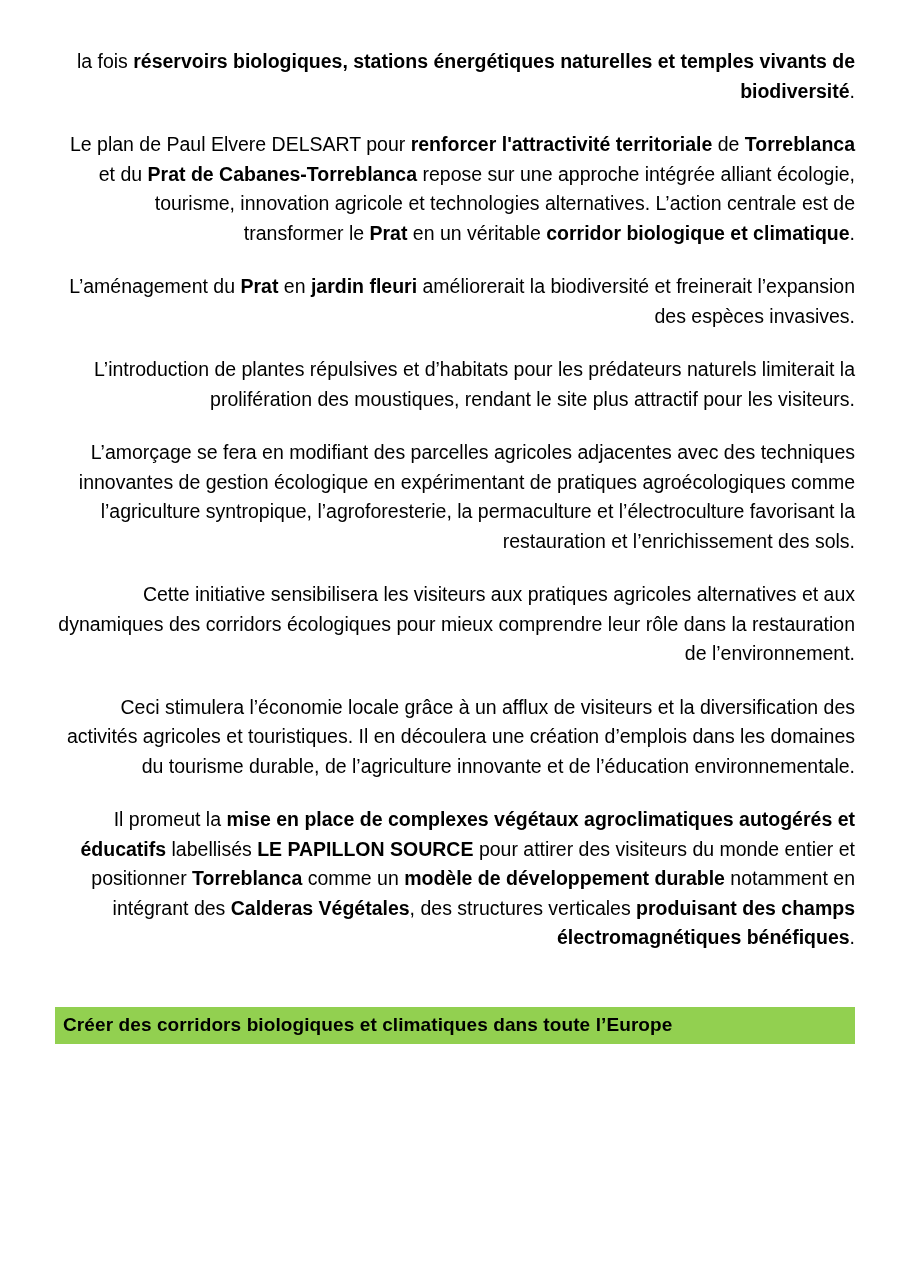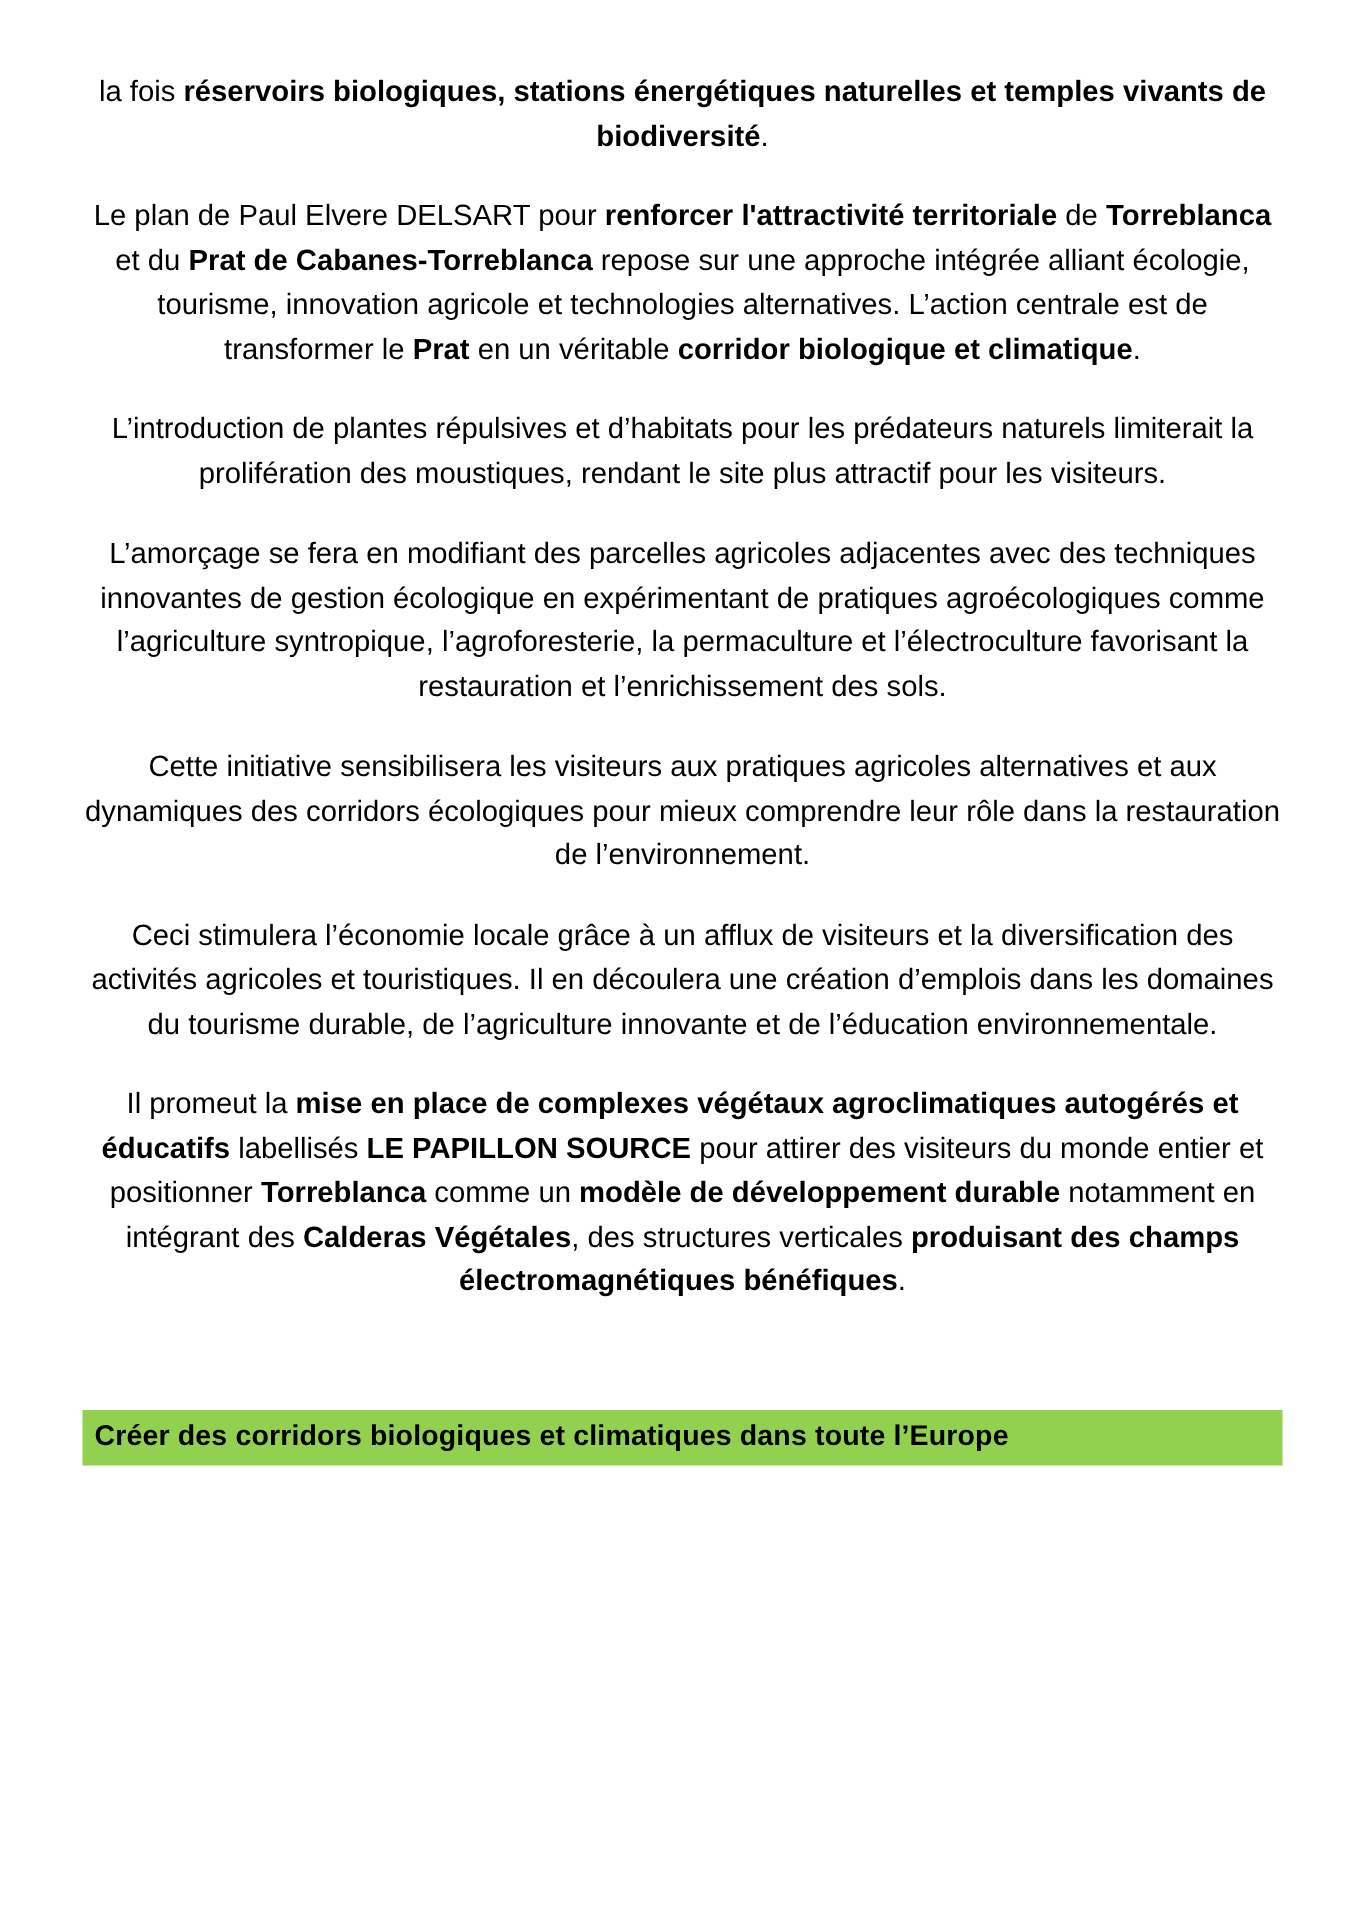--- a/index.html
+++ b/index.html
@@ -23,21 +23,21 @@
     padding: 47px 50px 0 55px;
   }
   .doc-body {
     width: 800px;
   }
   p.para {
     margin: 0 0 24px 0;
     font-size: 19.5px;
     line-height: 29.5px;
     color: #000000;
-    text-align: center;
+    text-align: right;
     word-spacing: 0px;
   }
   p.para:last-of-type {
     margin-bottom: 0;
   }
   b, strong {
     font-weight: bold;
   }
   .spacer-before-heading {
     height: 54px;
@@ -45,33 +45,33 @@
   .green-heading {
     width: 800px;
     background: #92D050;
     padding: 6px 0 7px 8px;
     box-sizing: border-box;
     font-size: 19px;
     line-height: 24px;
     font-weight: bold;
     color: #000000;
     letter-spacing: 0.1px;
-    margin-top: 16px;
   }
 </style>
 </head>
 <body>
 
 <div class="page">
   <div class="doc-body">
 
     <p class="para"><span>la fois </span><b>réservoirs biologiques, stations énergétiques naturelles et temples vivants de biodiversité</b><span>.</span></p>
 
     <p class="para"><span>Le plan de Paul Elvere DELSART pour </span><b>renforcer l'attractivité territoriale</b><span> de </span><b>Torreblanca</b><span> et du </span><b>Prat de Cabanes-Torreblanca</b><span> repose sur une approche intégrée alliant écologie, tourisme, innovation agricole et technologies alternatives. L’action centrale est de transformer le </span><b>Prat</b><span> en un véritable </span><b>corridor biologique et climatique</b><span>.</span></p>
 
+    <p class="para"><span>L’aménagement du </span><b>Prat</b><span> en </span><b>jardin fleuri</b><span> améliorerait la biodiversité et freinerait l’expansion des espèces invasives.</span></p>
 
 
     <p class="para"><span>L’introduction de plantes répulsives et d’habitats pour les prédateurs naturels limiterait la prolifération des moustiques, rendant le site plus attractif pour les visiteurs.</span></p>
 
 
     <p class="para"><span>L’amorçage se fera en modifiant des parcelles agricoles adjacentes avec des techniques innovantes de gestion écologique en expérimentant de pratiques agroécologiques comme l’agriculture syntropique, l’agroforesterie, la permaculture et l’électroculture favorisant la restauration et l’enrichissement des sols.</span></p>
 
     <p class="para"><span>Cette initiative sensibilisera les visiteurs aux pratiques agricoles alternatives et aux dynamiques des corridors écologiques pour mieux comprendre leur rôle dans la restauration de l’environnement.</span></p>
 
     <p class="para"><span>Ceci stimulera l’économie locale grâce à un afflux de visiteurs et la diversification des activités agricoles et touristiques. Il en découlera une création d’emplois dans les domaines du tourisme durable, de l’agriculture innovante et de l’éducation environnementale.</span></p>

